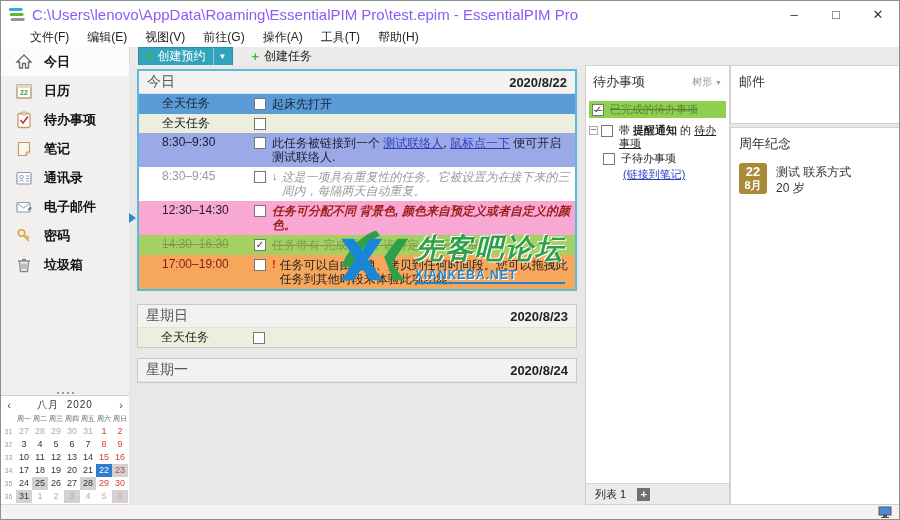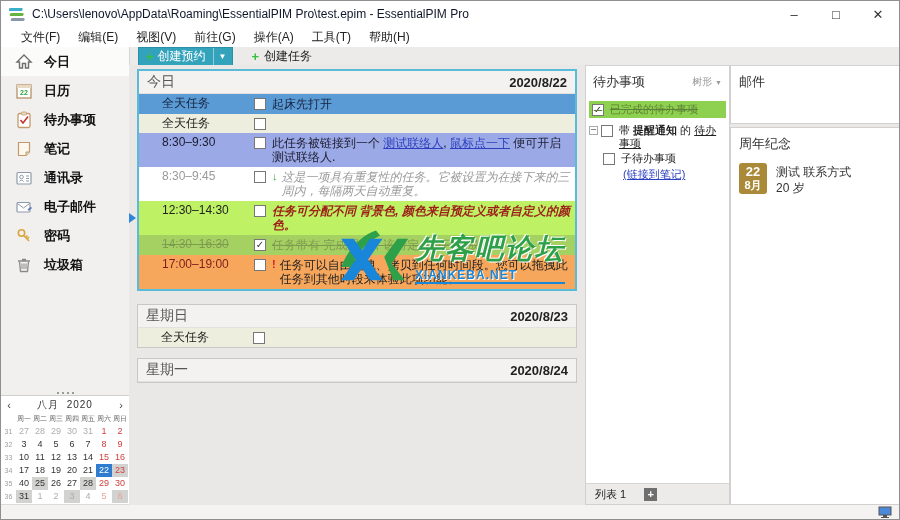--- a/index.html
+++ b/index.html
@@ -2,26 +2,26 @@
 <html><head>
 <meta charset="utf-8">
 <style>
   html,body{margin:0;padding:0;background:#cfcfcf;}
   #app{position:relative;width:898px;height:518px;border:1px solid #8f8f8f;background:#E9E8E6;
        font-family:"Liberation Sans","DejaVu Sans",sans-serif;font-size:12px;color:#222;overflow:hidden;}
 
   
   .titlebar{position:absolute;top:0;left:0;right:0;height:26px;background:#fff;display:flex;align-items:center;}
   .app-icon{width:16px;height:13px;margin:0 7px 0 8px;flex:none;}
-  .title-text{font-size:12px;color:#0f172a;white-space:nowrap;}
+  .title-text{font-size:15px;color:#8b5cf6;white-space:nowrap;}
   .win-controls{margin-left:auto;display:flex;height:100%;}
   .win-btn{width:42px;display:flex;align-items:center;justify-content:center;font-size:13px;color:#333;}
 
   
-  .menubar{position:absolute;top:26px;left:0;right:0;height:20px;background:#fff;display:flex;align-items:center;padding-left:11px;}
+  .menubar{position:absolute;top:26px;left:0;right:0;height:20px;background:#fff;display:flex;align-items:center;padding-left:20px;}
   .menu-item{padding:2px 9px;font-size:12px;color:#222;}
 
   
   .toolbar{position:absolute;top:46px;left:128px;right:0;height:18px;background:#ECEBE9;display:flex;align-items:center;}
   .btn-appt{display:flex;align-items:stretch;height:17px;margin-left:9px;background:#33A3BC;color:#fff;border:1px solid #2A90A8;}
   .btn-appt .bmain{display:flex;align-items:center;padding:0 7px;gap:4px;font-size:12px;}
   .btn-appt .bdrop{display:flex;align-items:center;padding:0 5px;border-left:1px solid rgba(255,255,255,.45);font-size:8px;}
   .plus{color:#35C23A;font-weight:bold;font-size:13px;line-height:13px;}
   .btn-task{display:flex;align-items:center;gap:5px;margin-left:12px;padding:0 7px;height:17px;font-size:12px;color:#222;}
 
@@ -81,21 +81,21 @@
   
   .todo{position:absolute;left:584px;top:64px;width:143px;bottom:14px;background:#fff;border:1px solid #D2D1CF;}
   .todo-header{display:flex;align-items:center;padding:7px 7px 8px 7px;}
   .todo-title{font-size:13px;color:#333;}
   .todo-mode{margin-left:auto;font-size:10px;color:#999;}
   .todo-item{display:flex;align-items:flex-start;font-size:11px;line-height:13px;margin:2px 3px;}
   .todo-item.done{background:#8ED04F;color:#5E8237;text-decoration:line-through;padding:2px 3px;margin:2px 3px 6px 3px;}
   .exp{width:7px;height:7px;border:1px solid #aaa;flex:none;margin:2px 3px 0 0;position:relative;}
   .exp:after{content:"";position:absolute;left:1px;right:1px;top:2px;height:1px;background:#888;}
   .todo-link{margin:0 3px 0 37px;font-size:11px;color:#2B3FC0;text-decoration:underline;}
-  .todo-tabbar{position:absolute;left:0;right:0;bottom:0;height:20px;background:#ECEBE9;border-top:1px solid #D6D5D3;display:flex;align-items:center;padding-left:9px;gap:18px;}
+  .todo-tabbar{position:absolute;left:0;right:0;bottom:0;height:20px;background:#ECEBE9;border-top:1px solid #D6D5D3;display:flex;align-items:center;padding-left:9px;gap:11px;}
   .tab-label{font-size:11px;color:#222;}
   .tab-add{width:13px;height:13px;background:#6F6F6F;color:#fff;font-size:11px;line-height:13px;text-align:center;font-weight:bold;}
 
   
   .mailpanel{position:absolute;left:729px;top:64px;width:169px;height:57px;background:#fff;border:1px solid #D2D1CF;}
   .rp-header{padding:7px 8px;font-size:13px;color:#333;}
   .annivpanel{position:absolute;left:729px;top:126px;width:169px;bottom:14px;background:#fff;border:1px solid #D2D1CF;}
   .anniv-row{display:flex;align-items:flex-start;gap:9px;padding:3px 8px;}
   .anniv-badge{width:28px;flex:none;background:#AA8A38;border-radius:3px;color:#fff;text-align:center;font-weight:bold;padding:2px 0;}
   .ab-day{font-size:13px;line-height:14px;}
@@ -273,21 +273,21 @@
         <span class="cal-d we">16</span>
         <span class="cal-wn">34</span>
         <span class="cal-d">17</span>
         <span class="cal-d">18</span>
         <span class="cal-d">19</span>
         <span class="cal-d">20</span>
         <span class="cal-d">21</span>
         <span class="cal-d today">22</span>
         <span class="cal-d we ev">23</span>
         <span class="cal-wn">35</span>
-        <span class="cal-d">40</span>
+        <span class="cal-d">24</span>
         <span class="cal-d ev">25</span>
         <span class="cal-d">26</span>
         <span class="cal-d">27</span>
         <span class="cal-d ev">28</span>
         <span class="cal-d we">29</span>
         <span class="cal-d we">30</span>
         <span class="cal-wn">36</span>
         <span class="cal-d ev">31</span>
         <span class="cal-d dim">1</span>
         <span class="cal-d dim">2</span>
@@ -334,21 +334,21 @@
           </div>
         </div>
         <div class="trow" style="background: rgb(255, 255, 255);">
           <span class="t-time" style="color: rgb(154, 154, 154);">8:30–9:45</span>
           <div class="t-body">
             <span class="cb"></span>
             <span class="t-flag" style="color: rgb(63, 165, 63);">↓</span>
             <span class="t-text" style="color: rgb(154, 154, 154); font-style: italic;"><span>这是一项具有重复性的任务。它被设置为在接下来的三周内，每隔两天自动重复。</span></span>
           </div>
         </div>
-        <div class="trow" style="background: #bef264;">
+        <div class="trow" style="background: #f9a8d4;">
           <span class="t-time" style="color: rgb(34, 34, 34);">12:30–14:30</span>
           <div class="t-body">
             <span class="cb"></span>
             <span class="t-text" style="color: rgb(156, 31, 26); font-style: italic; font-weight: bold;"><span>任务可分配不同 </span><span class="seg-b">背景色</span><span>, 颜色来自预定义或者自定义的颜色。</span></span>
           </div>
         </div>
         <div class="trow" style="background: rgb(165, 209, 99);">
           <span class="t-time" style="color: rgb(126, 156, 79); text-decoration: line-through;">14:30–16:30</span>
           <div class="t-body">
             <span class="cb">✓</span>

